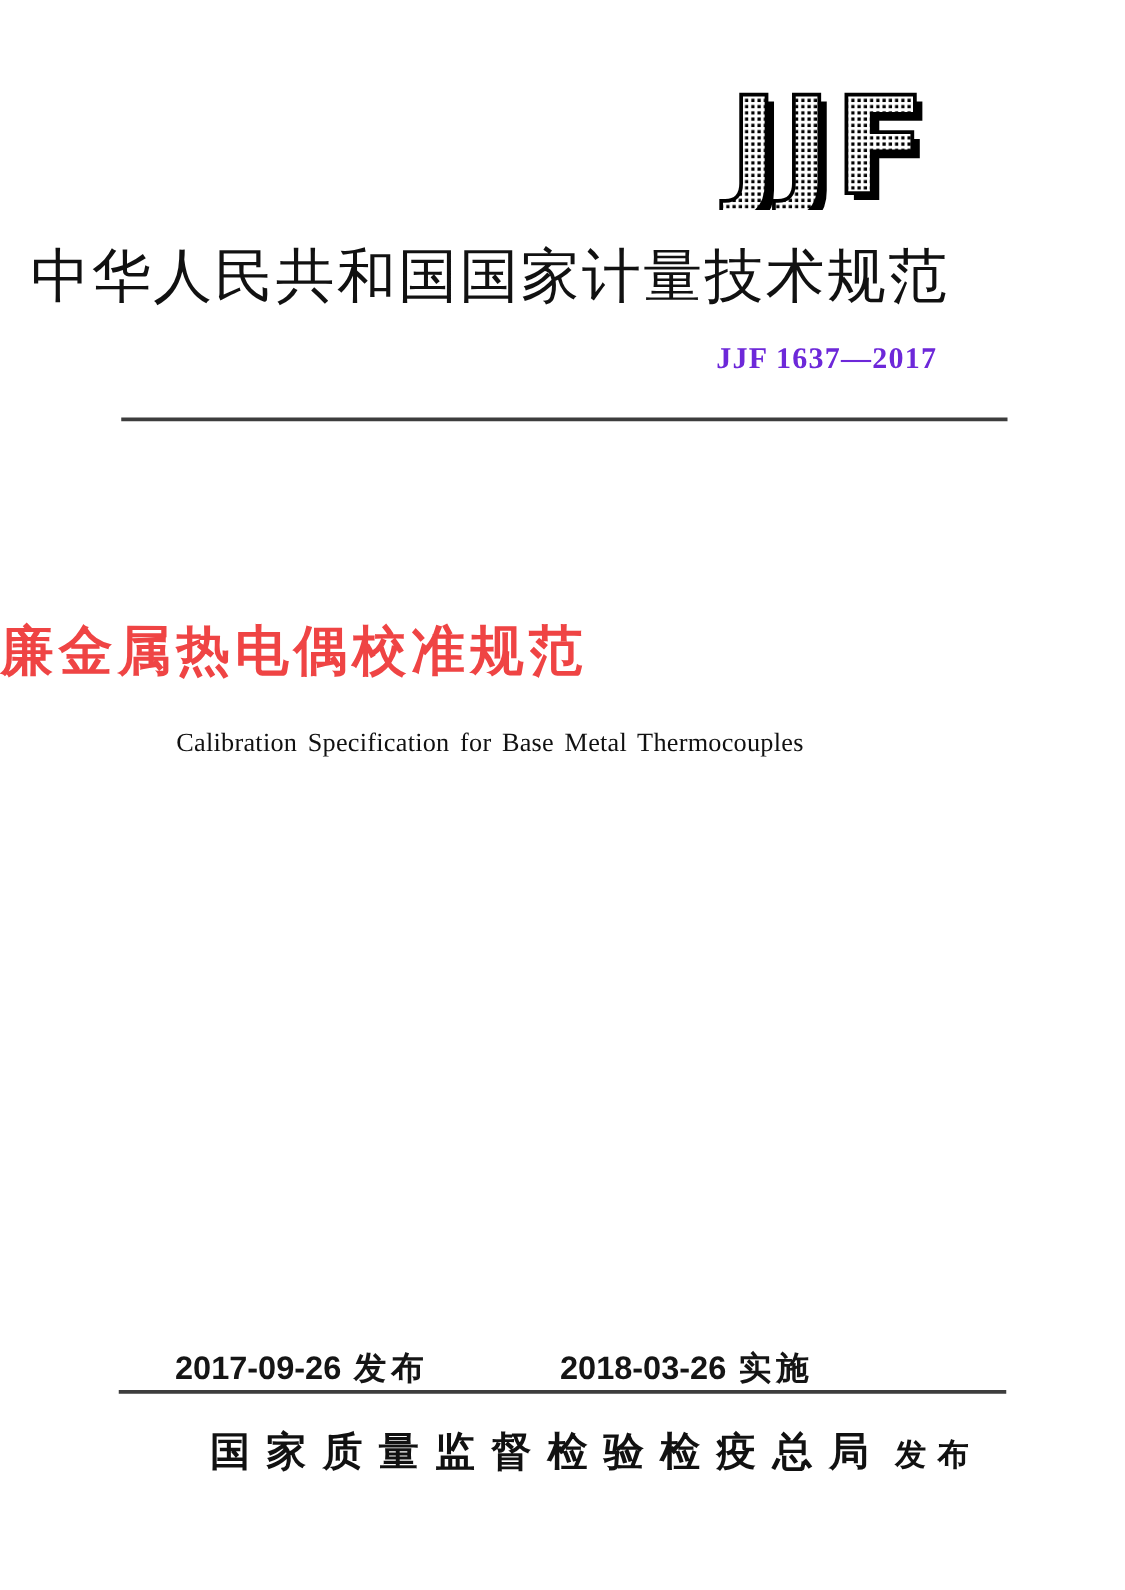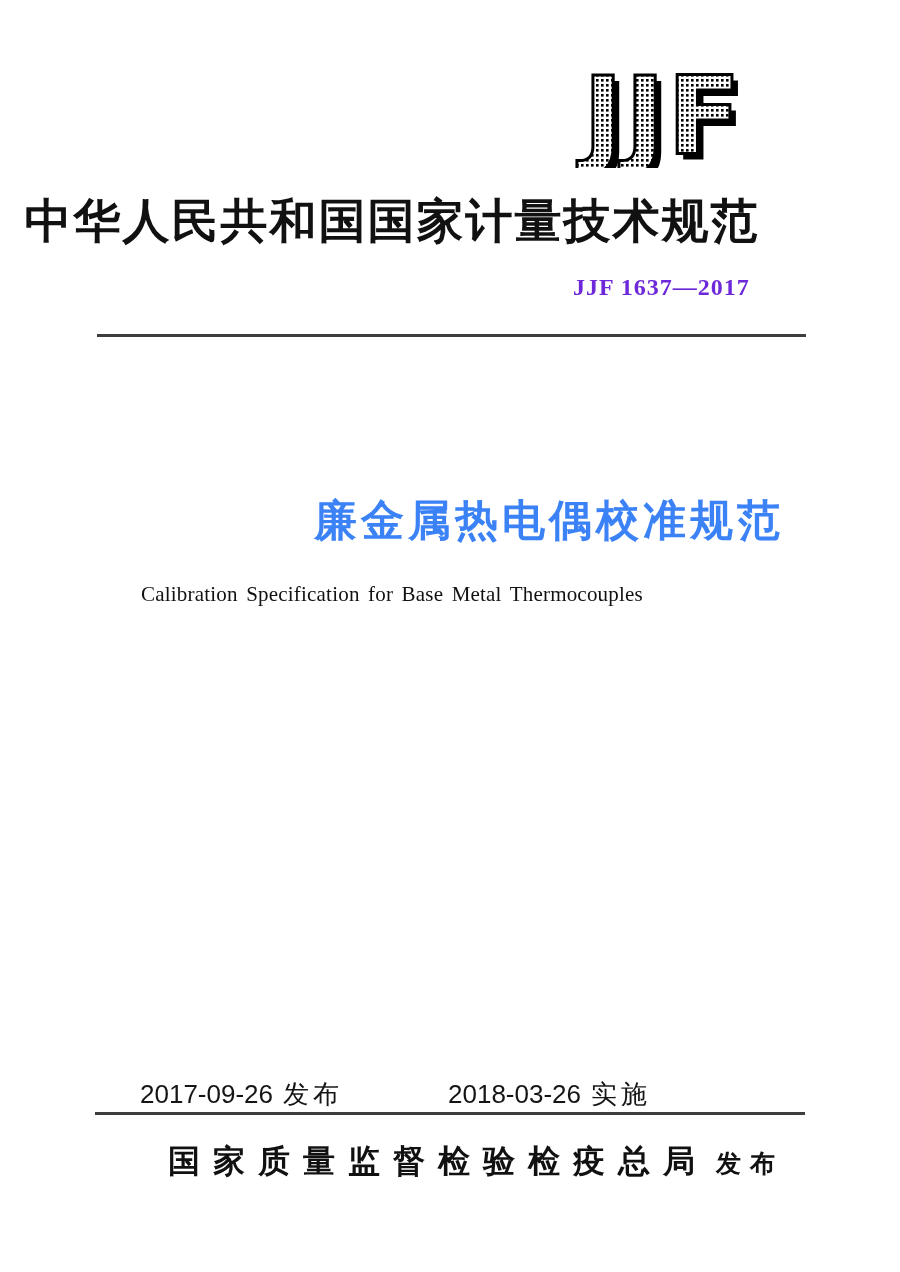--- a/index.html
+++ b/index.html
@@ -28,21 +28,21 @@
   }
 
   
   .masthead {
     position: absolute;
     top: 190px;
     left: 0;
     width: 100%;
     text-align: center;
     font-family: "Liberation Serif", "DejaVu Serif", serif;
-    font-weight: bold;
+    font-weight: normal;
     font-size: 47px;
     letter-spacing: 2px;
     white-space: nowrap;
     color: #111111;
   }
 
   
   .spec-number {
     position: absolute;
     top: 274px;
@@ -62,27 +62,27 @@
   }
   .rule-top    { top: 334px;  left: 97px; width: 709px; }
   .rule-bottom { top: 1112px; left: 95px; width: 710px; }
 
   
   .main-title {
     position: absolute;
     top: 492px;
     left: 0;
     width: 100%;
-    text-align: right;
+    text-align: left;
     font-family: "Liberation Sans", "DejaVu Sans", sans-serif;
     font-weight: bold;
     font-size: 43px;
     letter-spacing: 4px;
     white-space: nowrap;
-    color: #3b82f6;
+    color: #ef4444;
   }
 
   
   .subtitle-en {
     position: absolute;
     top: 582px;
     left: 0;
     width: 100%;
     text-align: center;
     font-family: "Liberation Serif", "DejaVu Serif", serif;
@@ -96,21 +96,21 @@
   
   .dates {
     position: absolute;
     top: 1077px;
     left: 140px;
     right: 133px;
     display: flex;
     justify-content: space-between;
     font-family: "Liberation Sans", "DejaVu Sans", sans-serif;
     font-size: 26px;
-    font-weight: 400;
+    font-weight: 700;
     letter-spacing: 0px;
     color: #151515;
     white-space: nowrap;
   }
   .dates .cjk-label { margin-left: 10px; letter-spacing: 4px; }
 
   
   .publisher {
     position: absolute;
     top: 1140px;

